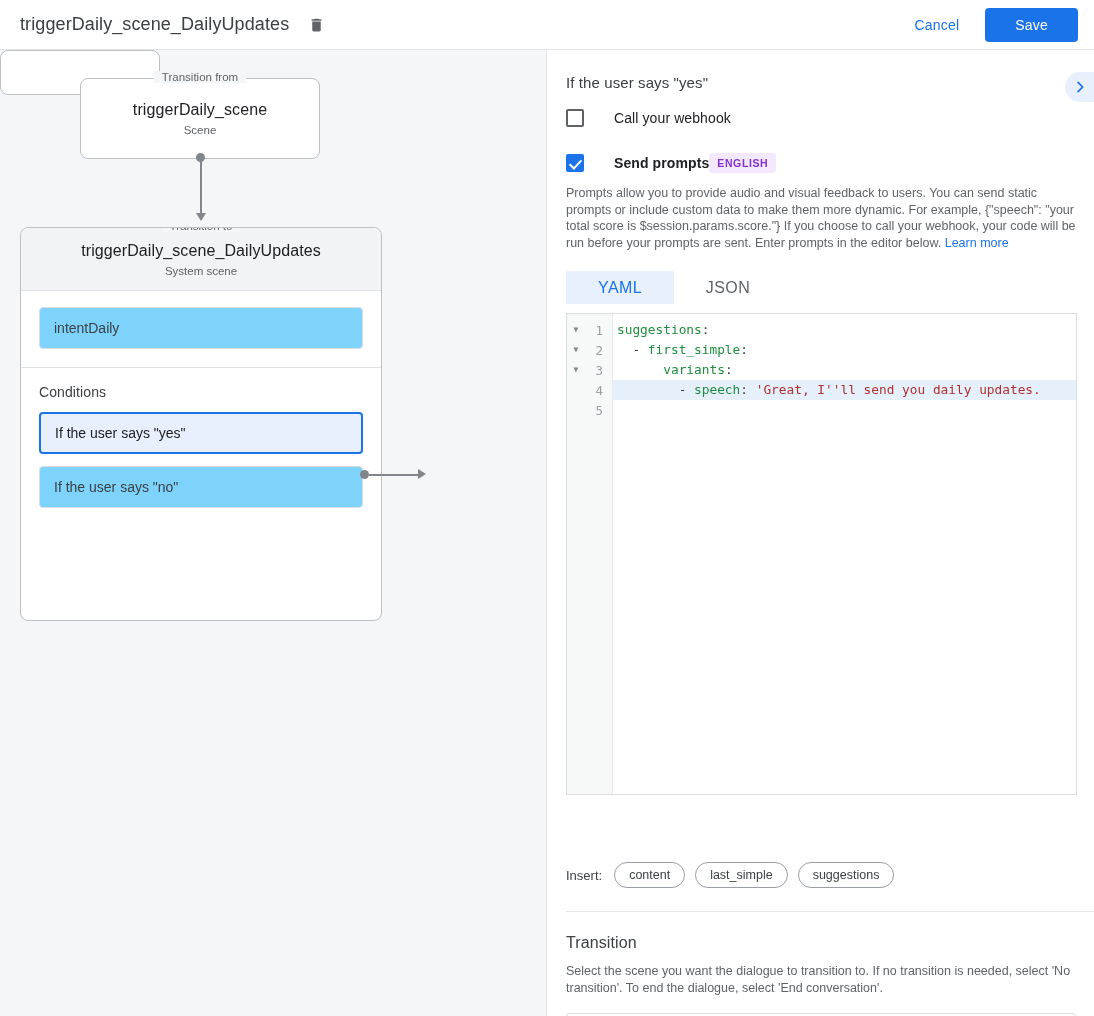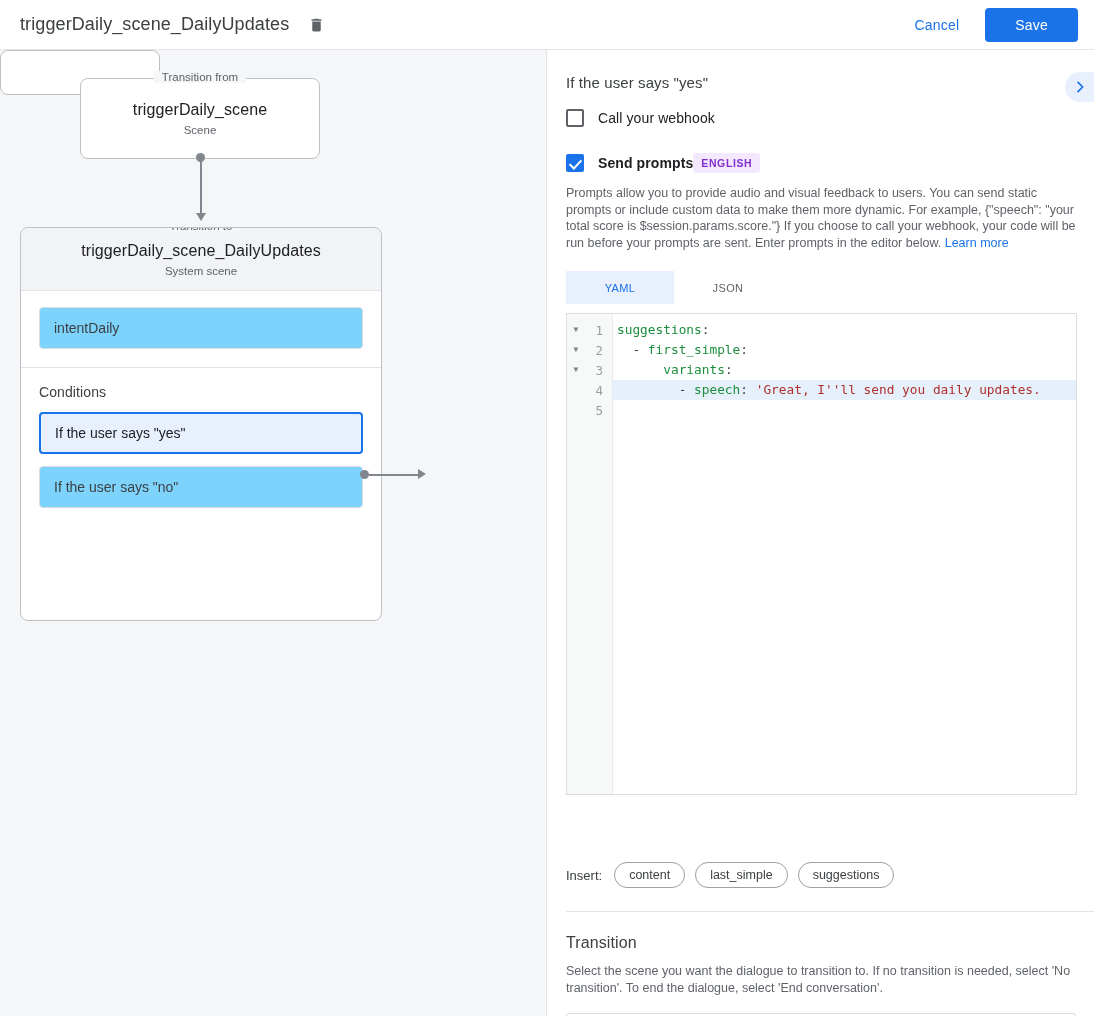--- a/index.html
+++ b/index.html
@@ -243,21 +243,21 @@
   .cbox.checked::after {
     content: "";
     position: absolute;
     left: 4px; top: 0.5px;
     width: 5px; height: 10px;
     border: solid #fff;
     border-width: 0 2px 2px 0;
     transform: rotate(43deg);
   }
   .checklabel {
-    margin-left: 14px;
+    margin-left: 30px;
     font-size: 14px;
     color: #202124;
     letter-spacing: .1px;
   }
   .checklabel.bold { font-weight: 700; }
   .lang-badge {
     margin-left: 0;
     background: #f3e8fd;
     color: #8430ce;
     font-size: 10.5px;
@@ -277,21 +277,21 @@
   .link { color: #1a73e8; cursor: pointer; text-decoration: none; }
 
   
   .tabs {
     display: flex;
     margin: 20px 0 0 18px;
   }
   .tab {
     width: 108px; height: 33px;
     display: flex; align-items: center; justify-content: center;
-    font-size: 11px;
+    font-size: 16px;
     color: #5f6368;
     cursor: pointer;
     letter-spacing: .4px;
     text-align: center;
   }
   .tab.active {
     background: #e8f0fe;
     color: #1a73e8;
   }
 

